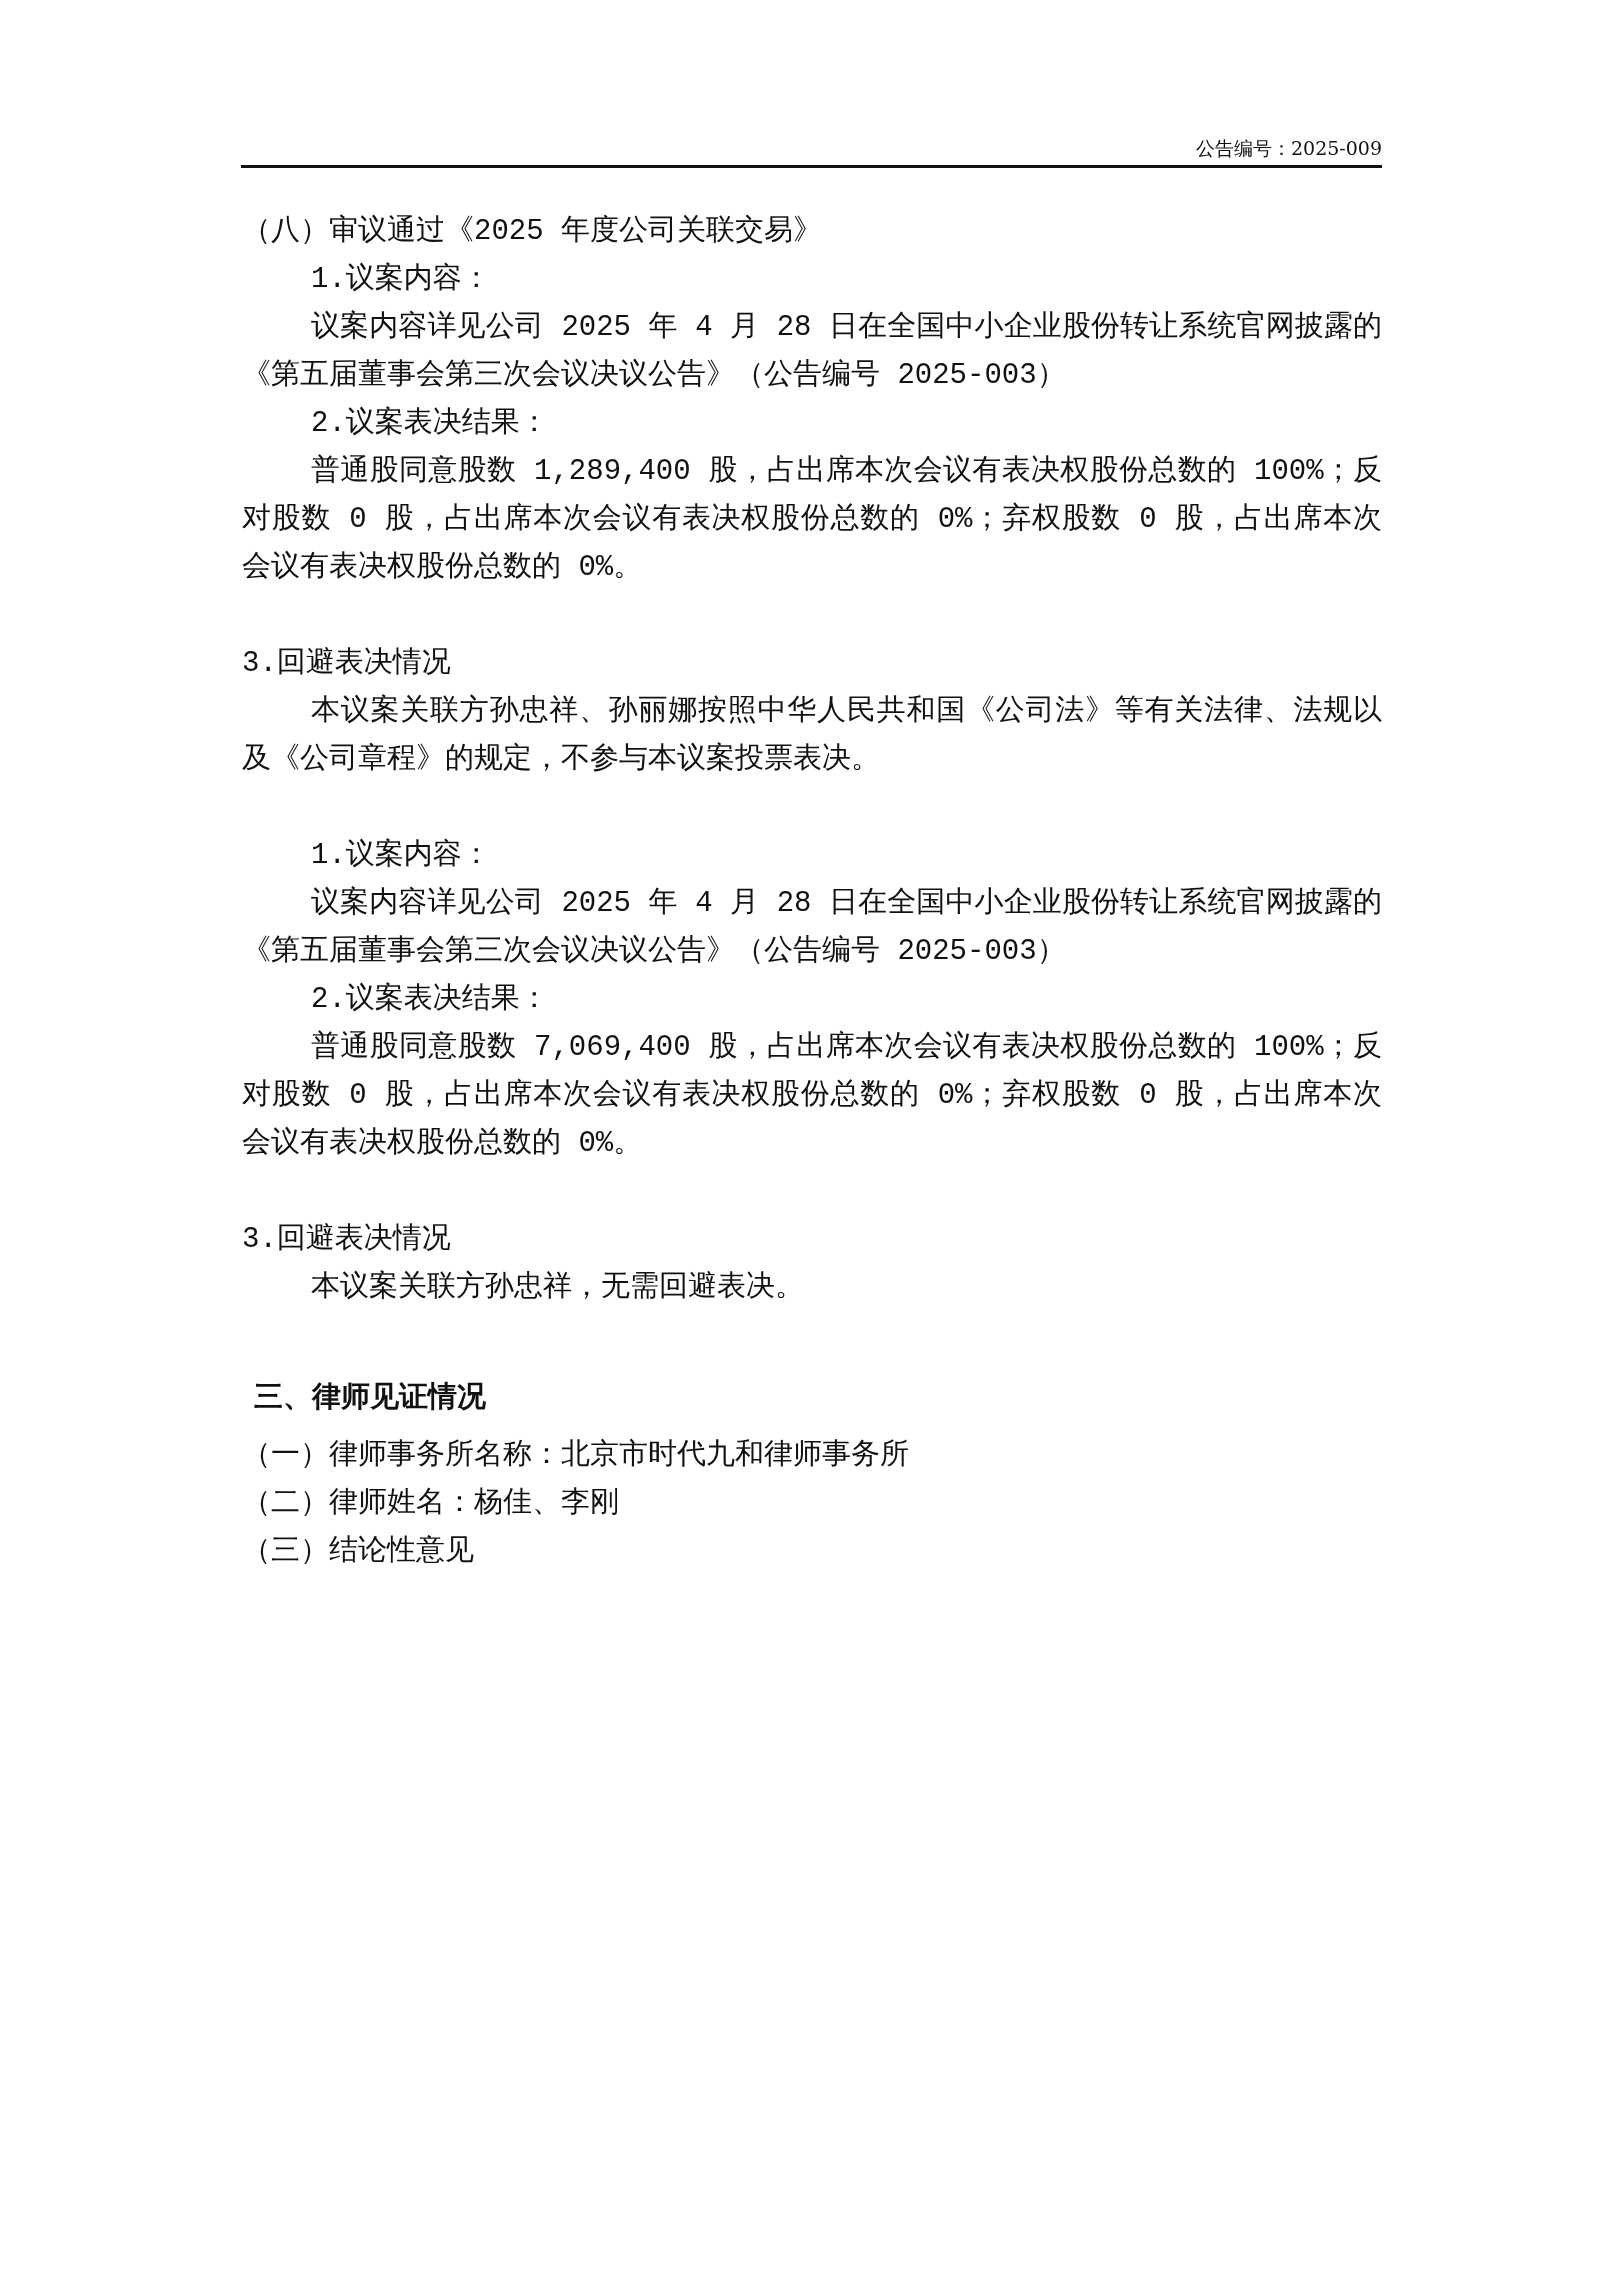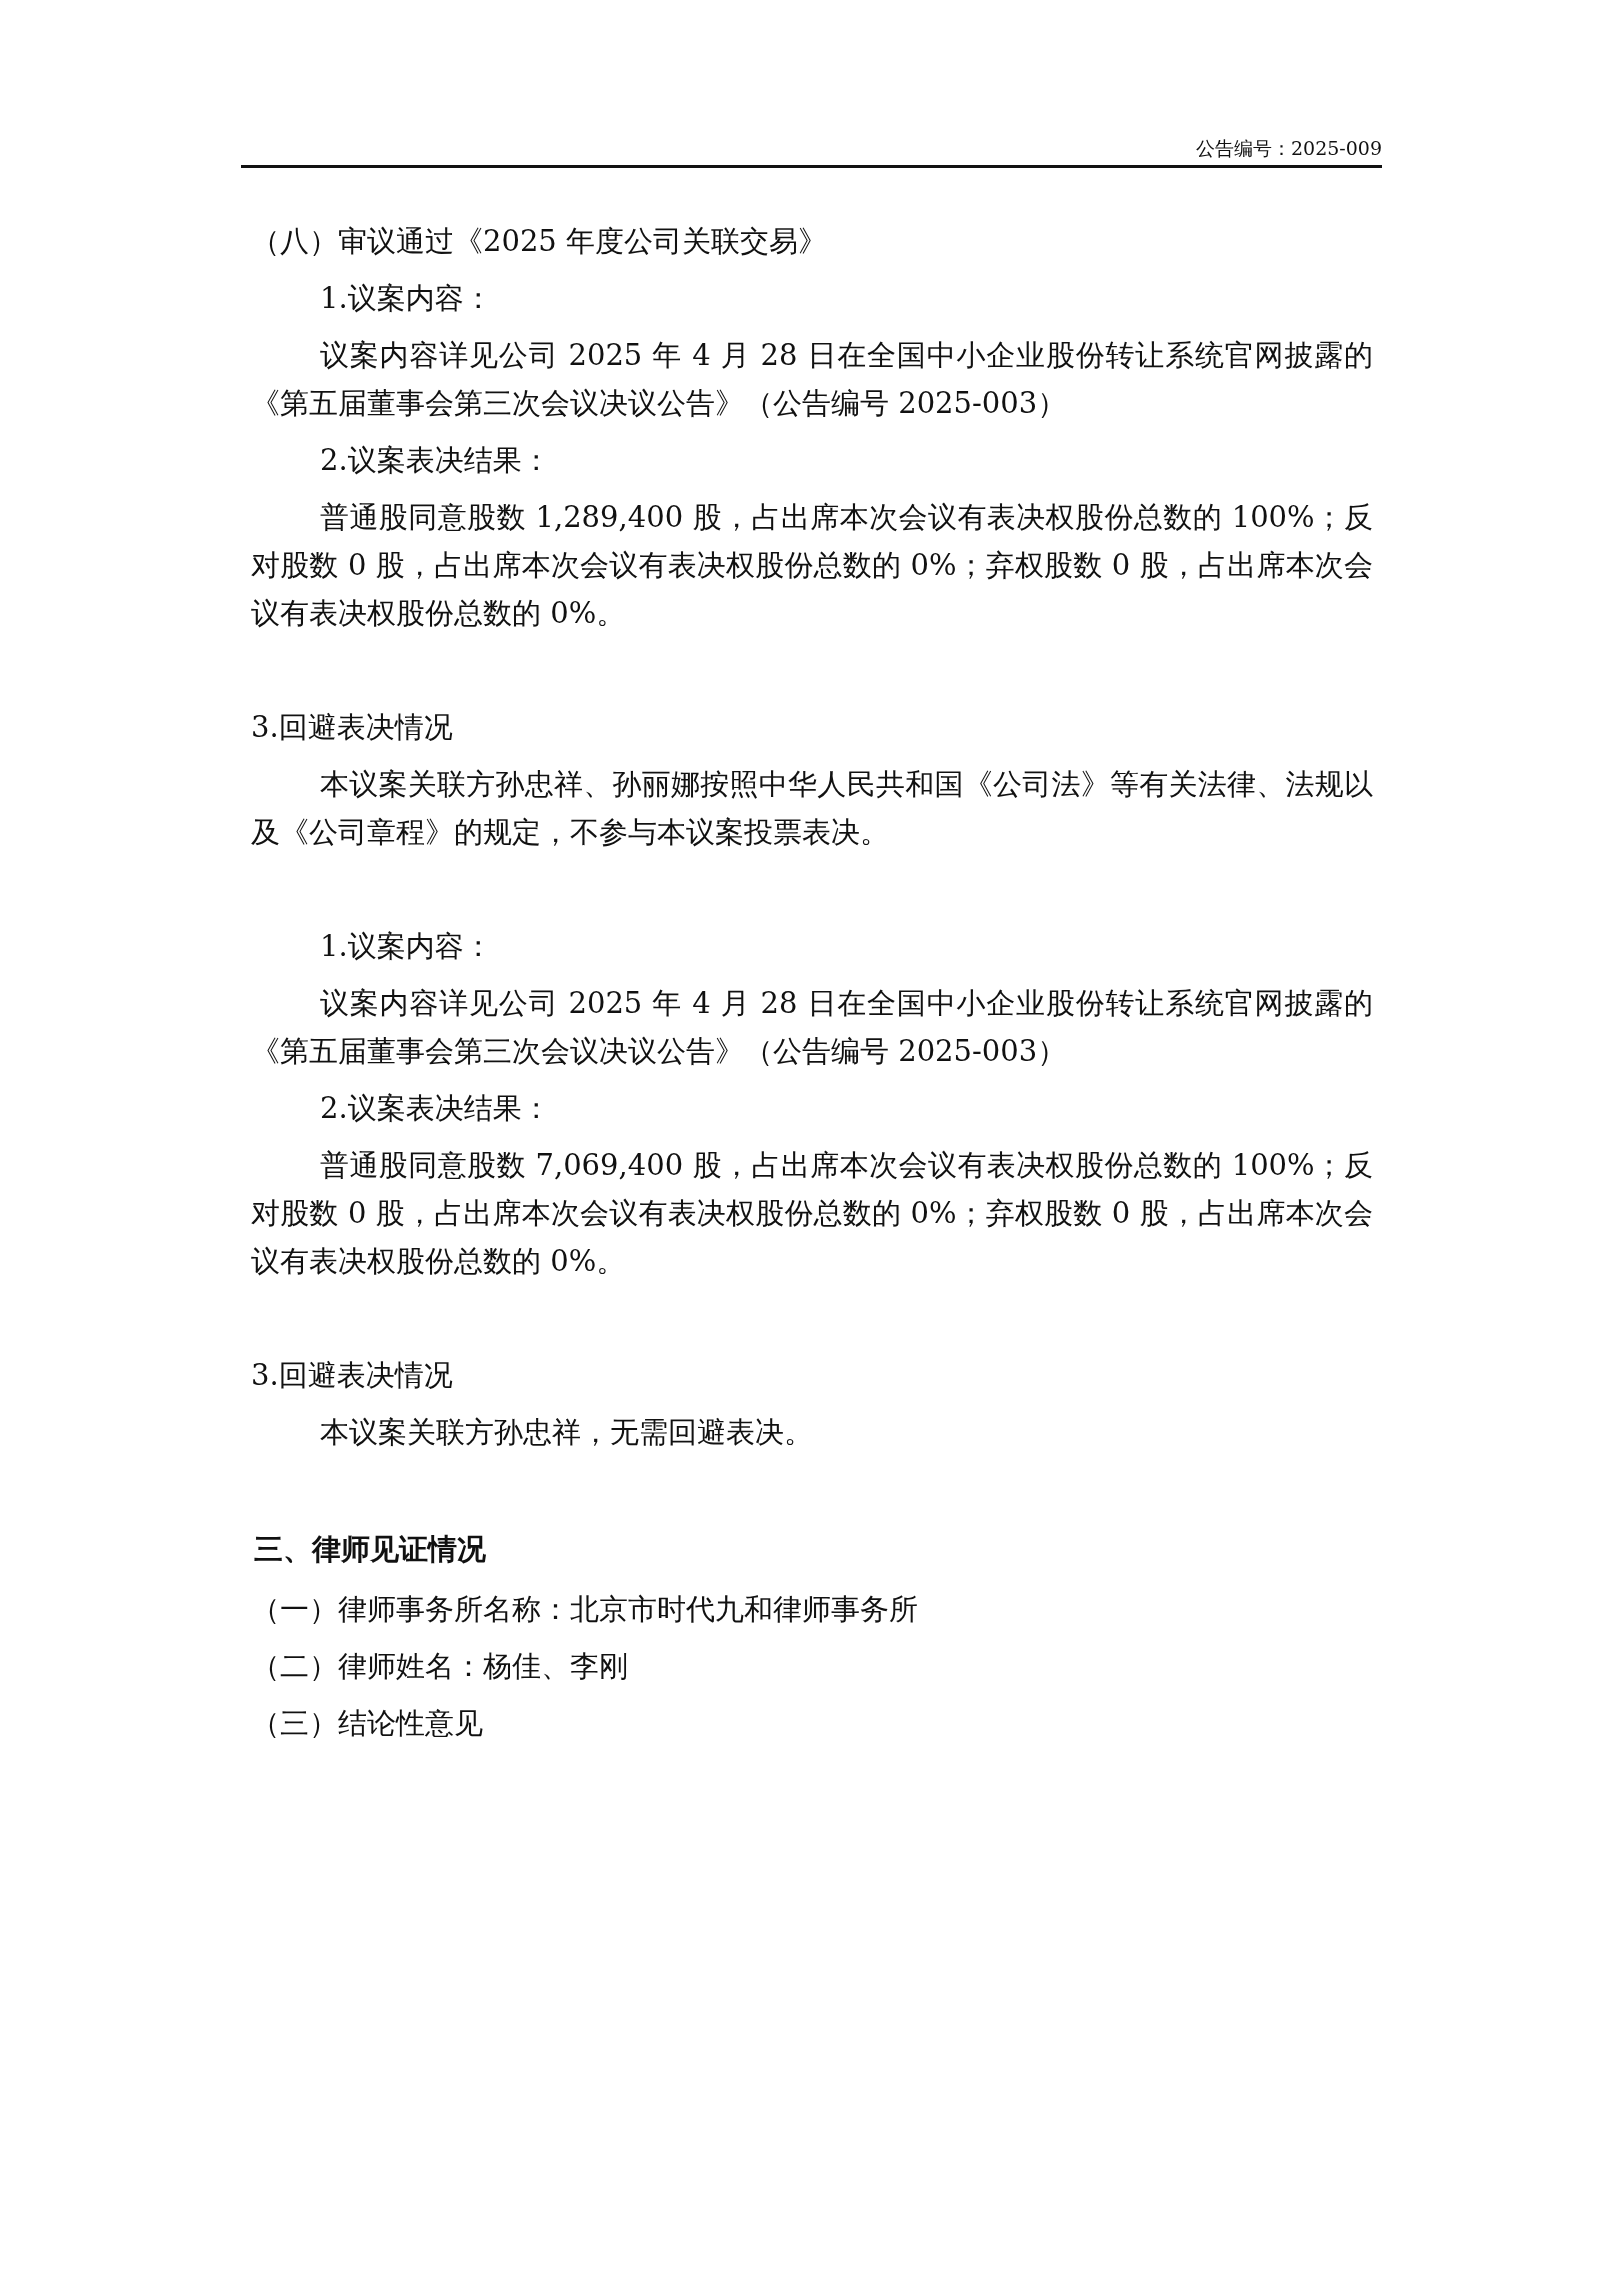--- a/index.html
+++ b/index.html
@@ -34,24 +34,25 @@
     }
     .content {
       position: absolute;
       top: 208px;
       left: 242px;
       width: 1140px;
       font-size: 29px;
       line-height: 48px;
     }
     .p {
-      margin: 9px;
+      margin: 0;
       white-space: normal;
       word-break: break-all;
       text-align: justify;
+      font-family: Liberation Mono, monospace;
     }
     .indent { text-indent: 69px; }
     .nowrap { white-space: nowrap; }
     .gap { height: 48px; }
     .section-title {
       font-weight: bold;
       margin: 12px;
     }
     .heading-line { white-space: nowrap; }
   </style>

